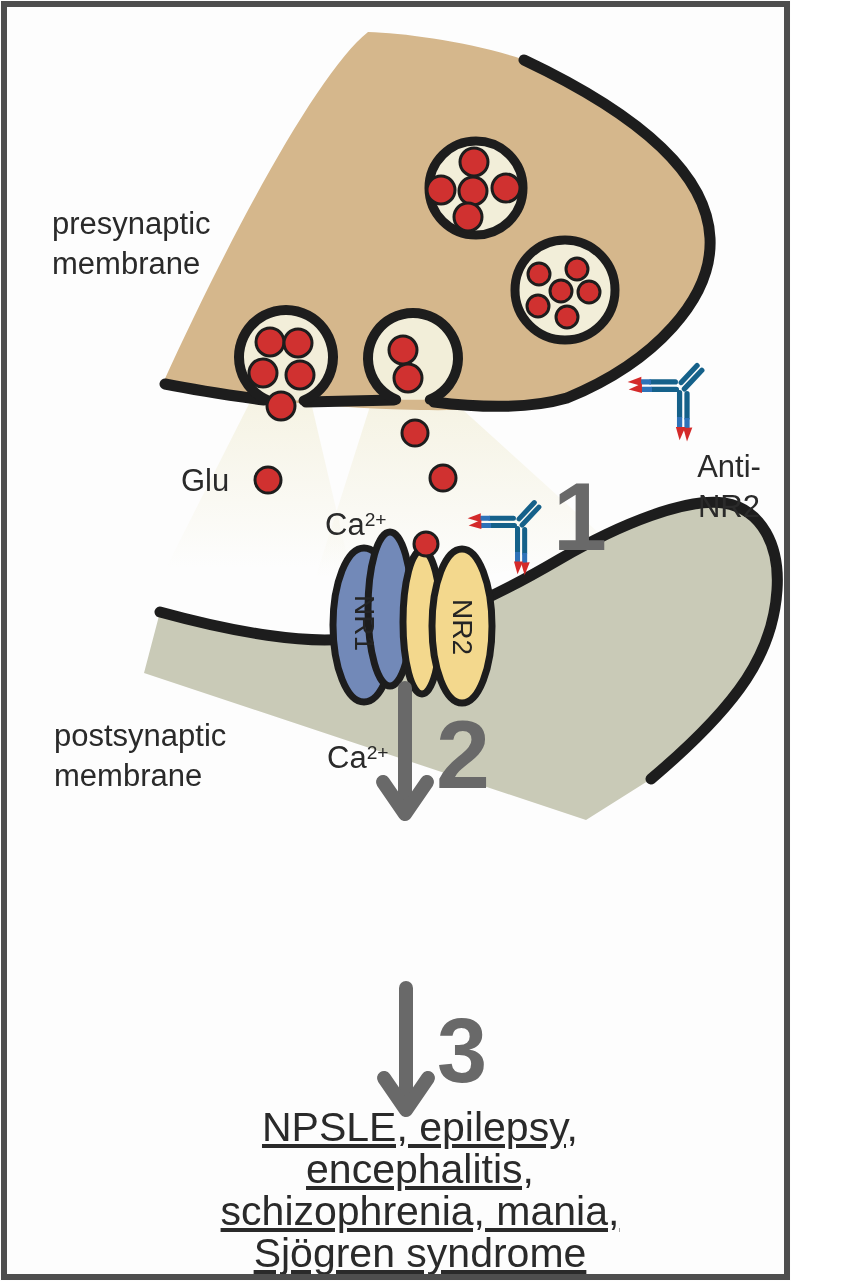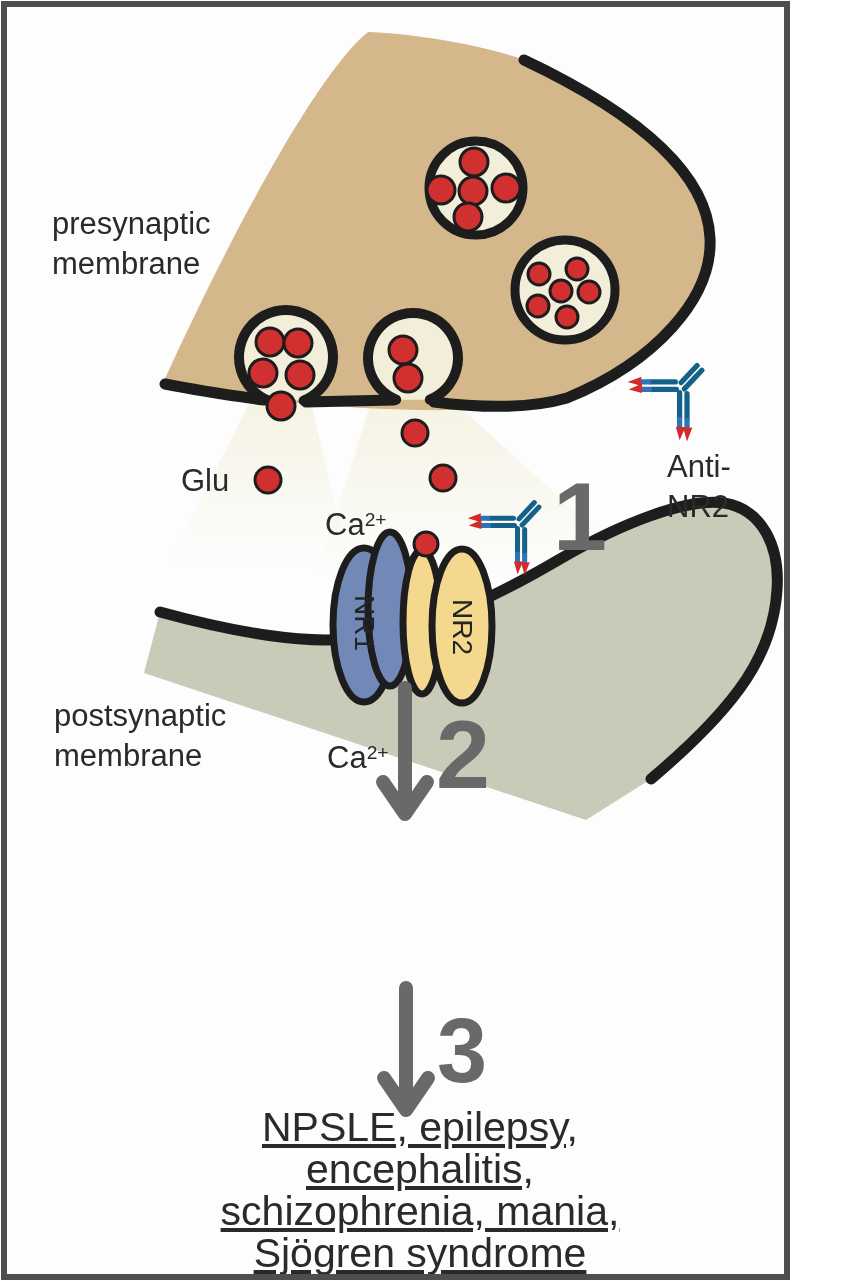--- a/index.html
+++ b/index.html
@@ -141,30 +141,30 @@
       <path d="M 384,1078 L 406,1110 L 428,1078"></path>
     </g>
 
     <use href="#antibody-shape" transform="translate(678,391) rotate(-135) scale(0.75)"></use>
     <use href="#antibody-shape" transform="translate(516,527) rotate(-135) scale(0.72)"></use>
   </svg>
 
   <div class="lbl" style="left:52px;top:204px;">presynaptic
 membrane</div>
 
-  <div class="lbl" style="left:54px;top:696px;">postsynaptic
+  <div class="lbl" style="left:54px;top:716px;">postsynaptic
 membrane</div>
 
   <div class="lbl" style="left:181px;top:461px;">Glu</div>
 
   <div class="lbl" style="left:325px;top:500px;"><span ated="">Ca</span><sup>2+</sup></div>
 
   <div class="lbl" style="left:327px;top:733px;"><span>Ca</span><sup>2+</sup></div>
 
-  <div class="lbl" style="left:667px;top:447px;">Anti-NR2</div>
+  <div class="lbl" style="left:667px;top:447px;text-align:center;">Anti-NR2</div>
 
   <div class="vlabel" style="left:314px;top:608px;">NR1</div>
 
   <div class="vlabel" style="left:412px;top:612px;">NR2</div>
 
   <div class="step" style="left:553px;top:468px;font-size:97px;">1</div>
 
   <div class="step" style="left:436px;top:706px;font-size:97px;">2</div>
 
   <div class="step" style="left:437px;top:1006px;font-size:90px;">3</div>

